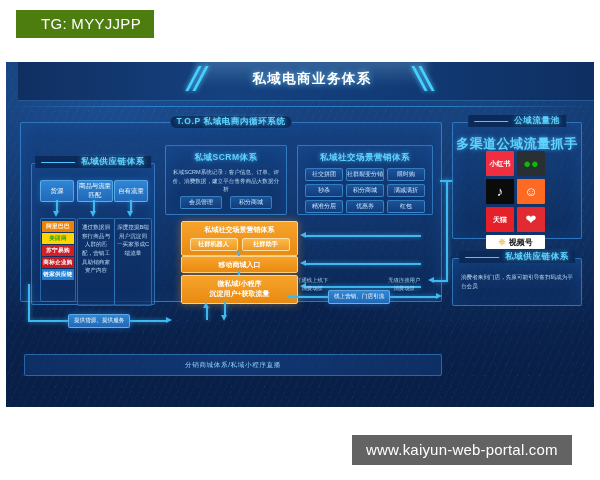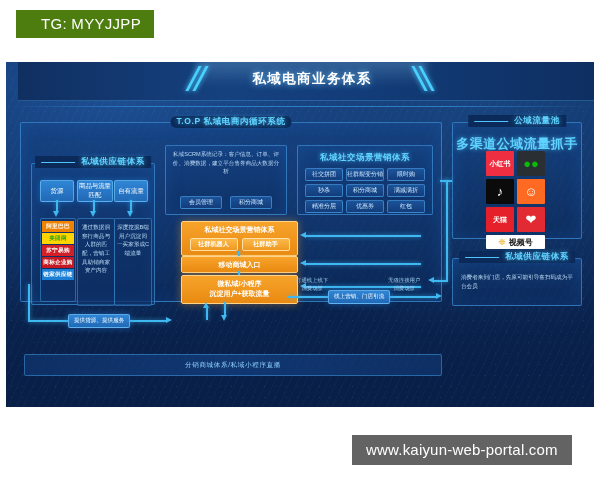--- a/index.html
+++ b/index.html
@@ -239,20 +239,21 @@
 
       <div class="inner-box" style="position:absolute;left:45px;top:54px;width:32px;height:78px;padding:4px 2px;">
         <div class="body-txt">通过数据洞察行商品与人群的匹配，营销工具助销商家资产内容</div>
       </div>
       <div class="inner-box" style="position:absolute;left:82px;top:54px;width:32px;height:78px;padding:4px 2px;">
         <div class="body-txt">深度挖掘B端用户沉淀同一买家形成C端流量</div>
       </div>
     </div>
 
     <div class="panel" style="left:144px;top:22px;width:120px;height:68px;">
+      <div class="sec-title" style="margin-top:6px;">私域SCRM体系</div>
       <div class="body-txt" style="padding:4px 6px 0 6px;">私域SCRM系统记录：客户信息、订单、评价、消费数据，建立平台售券商品大数据分析</div>
       <div class="chip-dark" style="position:absolute;left:14px;top:50px;width:40px;height:11px;">会员管理</div>
       <div class="chip-dark" style="position:absolute;left:64px;top:50px;width:40px;height:11px;">积分商城</div>
     </div>
 
     <div class="panel" style="left:276px;top:22px;width:134px;height:68px;">
       <div class="sec-title" style="margin-top:6px;">私域社交场景营销体系</div>
       <div style="position:absolute;left:7px;top:22px;display:grid;grid-template-columns:38px 38px 38px;gap:3px;">
         <div class="chip-dark" style="height:11px;">社交拼团</div>
         <div class="chip-dark" style="height:11px;">社群裂变分销</div>

